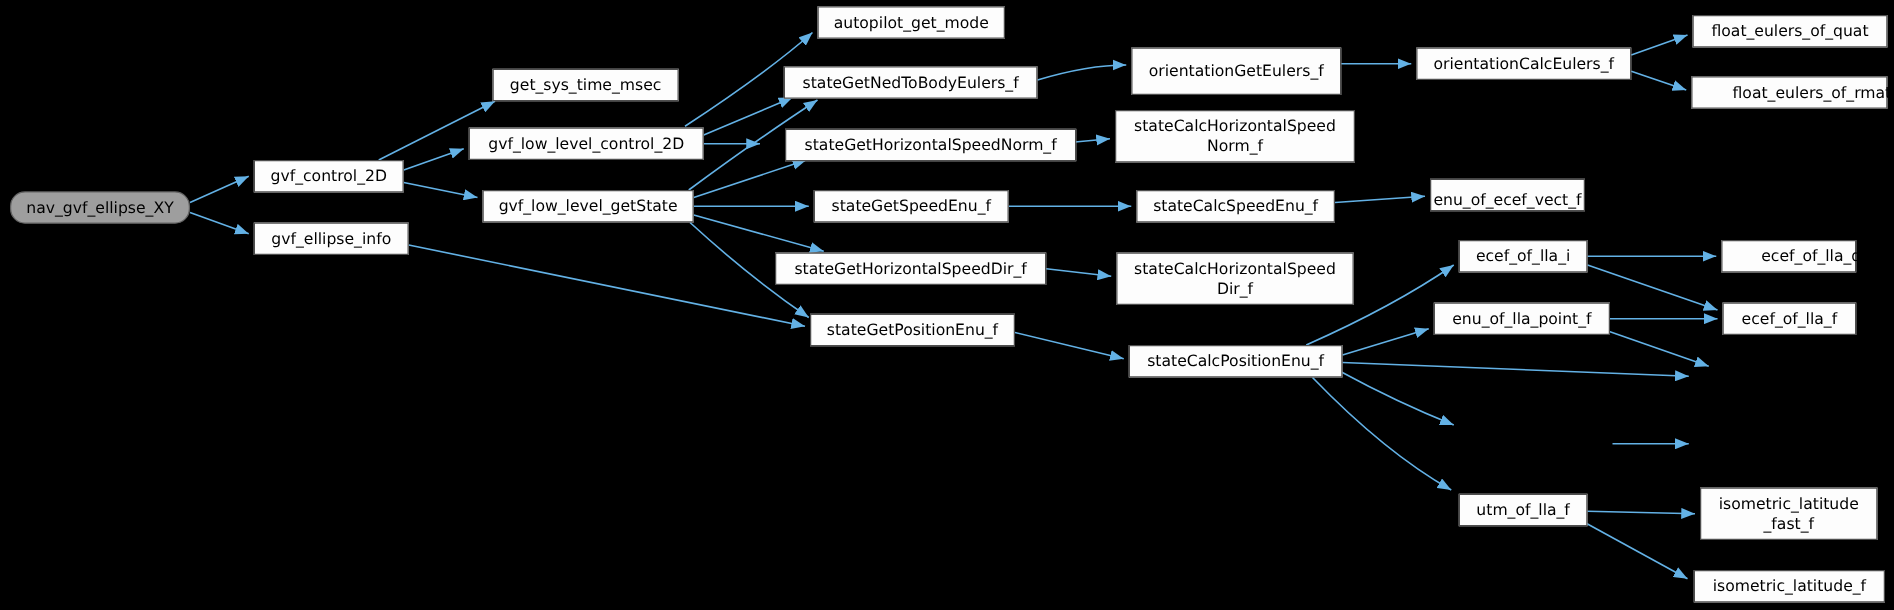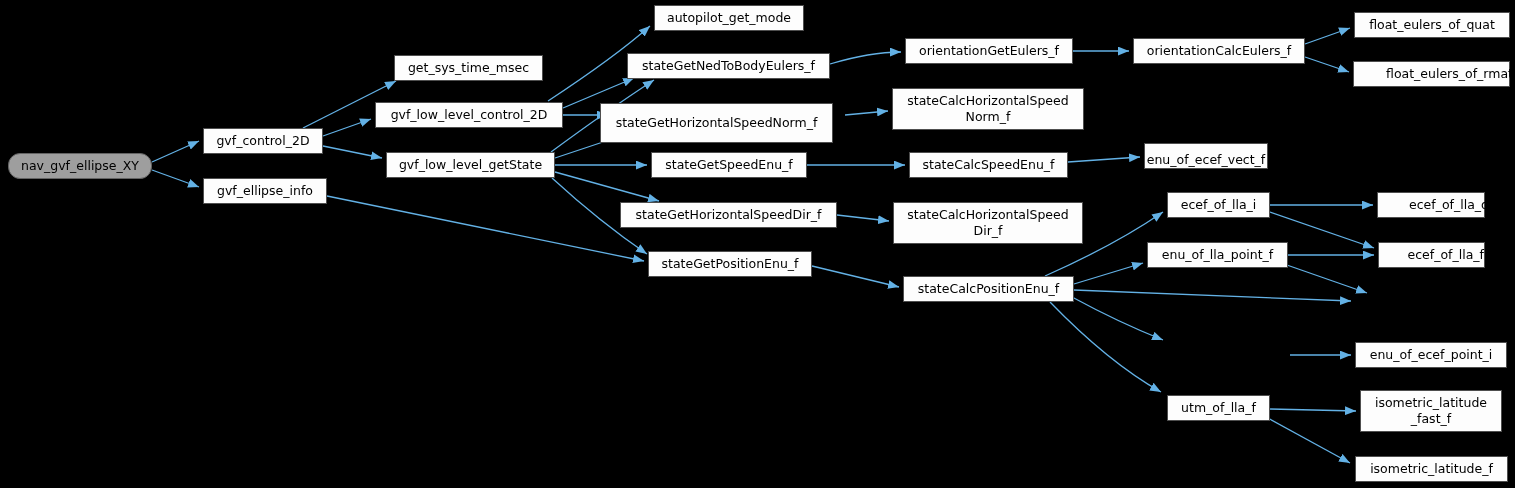--- a/index.html
+++ b/index.html
@@ -64,37 +64,36 @@
       <path d="M1266,417 L1350,463" class="edge" marker-end="url(#arrow)"></path>
     </svg>
     <div class="node root" style="left: 8px; top: 153px; width: 144px; height: 26px;"><span>nav_gvf_ellipse_XY</span></div>
     <div class="node" style="left: 203px; top: 128px; width: 120px; height: 26px;"><span>gvf_control_2D</span></div>
     <div class="node" style="left: 203px; top: 178px; width: 124px; height: 26px;"><span>gvf_ellipse_info</span></div>
     <div class="node" style="left: 394px; top: 55px; width: 149px; height: 26px;"><span>get_sys_time_msec</span></div>
     <div class="node" style="left: 375px; top: 102px; width: 188px; height: 26px;"><span>gvf_low_level_control_2D</span></div>
     <div class="node" style="left: 386px; top: 152px; width: 169px; height: 26px;"><span>gvf_low_level_getState</span></div>
     <div class="node" style="left: 654px; top: 5px; width: 150px; height: 26px;"><span>autopilot_get_mode</span></div>
     <div class="node" style="left: 627px; top: 53px; width: 203px; height: 26px;"><span>stateGetNedToBodyEulers_f</span></div>
-    <div class="node" style="left: 600px; top: 103px; width: 233px; height: 40px;"><span>stateGetHorizontalSpeedNorm_f</span></div>
+    <div class="node" style="left: 628px; top: 103px; width: 233px; height: 26px;"><span>stateGetHorizontalSpeedNorm_f</span></div>
     <div class="node" style="left: 651px; top: 152px; width: 156px; height: 26px;"><span>stateGetSpeedEnu_f</span></div>
     <div class="node" style="left: 620px; top: 202px; width: 217px; height: 26px;"><span>stateGetHorizontalSpeedDir_f</span></div>
     <div class="node" style="left: 648px; top: 251px; width: 164px; height: 26px;"><span>stateGetPositionEnu_f</span></div>
-    <div class="node" style="left: 905px; top: 38px; width: 168px; height: 26px;"><span>orientationGetEulers_f</span></div>
+    <div class="node" style="left: 905px; top: 38px; width: 168px; height: 38px;"><span>orientationGetEulers_f</span></div>
     <div class="node" style="left: 892px; top: 88px; width: 192px; height: 42px;"><span>stateCalcHorizontalSpeed
 Norm_f</span></div>
     <div class="node" style="left: 909px; top: 152px; width: 159px; height: 26px;"><span>stateCalcSpeedEnu_f</span></div>
     <div class="node" style="left: 893px; top: 202px; width: 190px; height: 42px;"><span>stateCalcHorizontalSpeed
 Dir_f</span></div>
     <div class="node" style="left: 903px; top: 276px; width: 171px; height: 26px;"><span>stateCalcPositionEnu_f</span></div>
     <div class="node" style="left: 1133px; top: 38px; width: 172px; height: 26px;"><span>orientationCalcEulers_f</span></div>
     <div class="node" style="left: 1144px; top: 143px; width: 124px; height: 26px; align-items: flex-end;"><span>enu_of_ecef_vect_f</span></div>
     <div class="node" style="left: 1167px; top: 192px; width: 103px; height: 26px;"><span>ecef_of_lla_i</span></div>
     <div class="node" style="left: 1147px; top: 242px; width: 141px; height: 26px;"><span>enu_of_lla_point_f</span></div>
     <div class="node" style="left: 1167px; top: 395px; width: 103px; height: 26px;"><span>utm_of_lla_f</span></div>
     <div class="node" style="left: 1354px; top: 12px; width: 156px; height: 26px;"><span>float_eulers_of_quat</span></div>
     <div class="node" style="left: 1353px; top: 61px; width: 157px; height: 26px; padding-left: 36px;"><span>float_eulers_of_rmat</span></div>
     <div class="node" style="left: 1377px; top: 192px; width: 108px; height: 26px; padding-left: 36px;"><span>ecef_of_lla_d</span></div>
-    <div class="node" style="left: 1378px; top: 242px; width: 107px; height: 26px; justify-content: flex-end;"><span>ecef_of_lla_f</span></div>
-    <div class="node" style="left: 1355px; top: 342px; width: 152px; height: 26px;"><span>enu_of_ecef_point_i</span></div>
+    <div class="node" style="left: 1378px; top: 242px; width: 107px; height: 26px;"><span>ecef_of_lla_f</span></div>
     <div class="node" style="left: 1360px; top: 390px; width: 142px; height: 42px;"><span>isometric_latitude
 _fast_f</span></div>
     <div class="node" style="left: 1355px; top: 456px; width: 153px; height: 26px;"><span>isometric_latitude_f</span></div>
   </div>
 
 </body></html>

